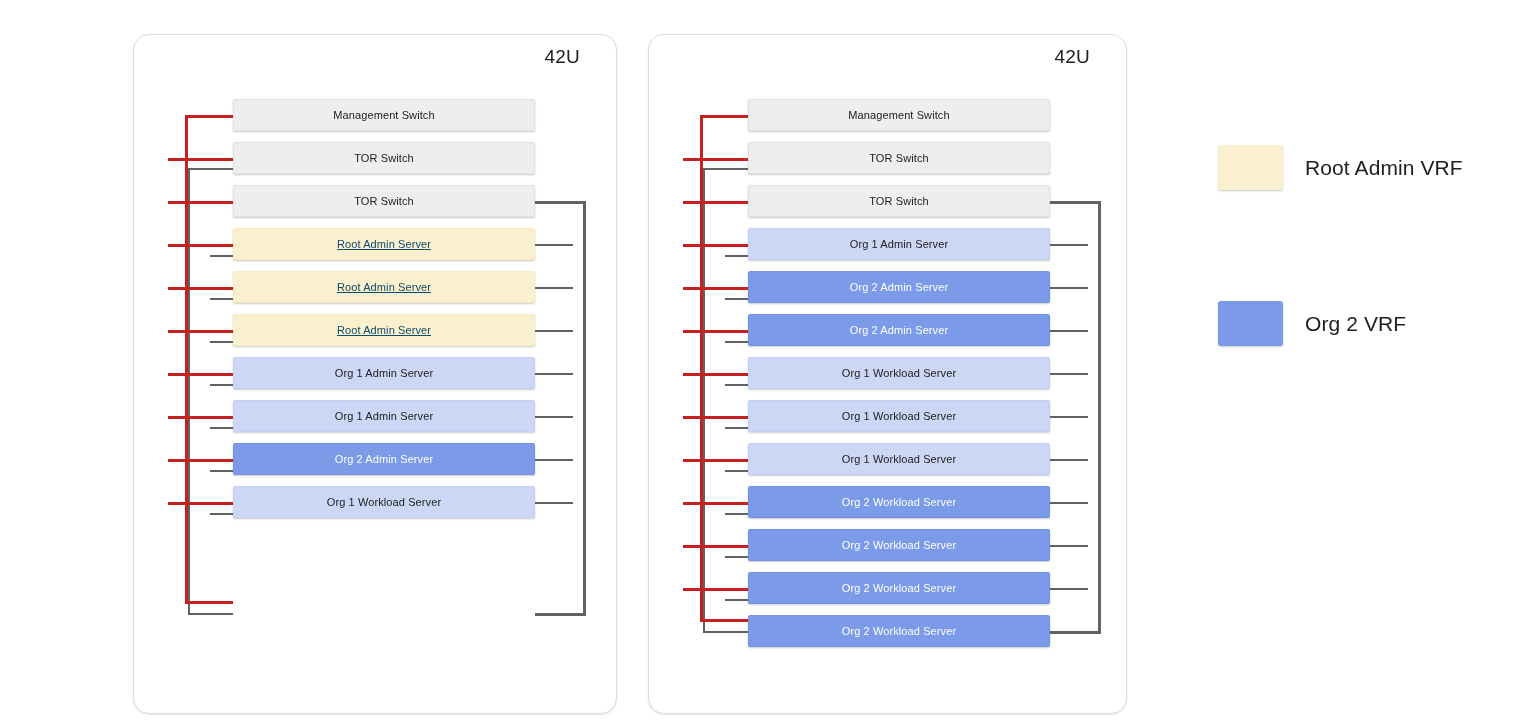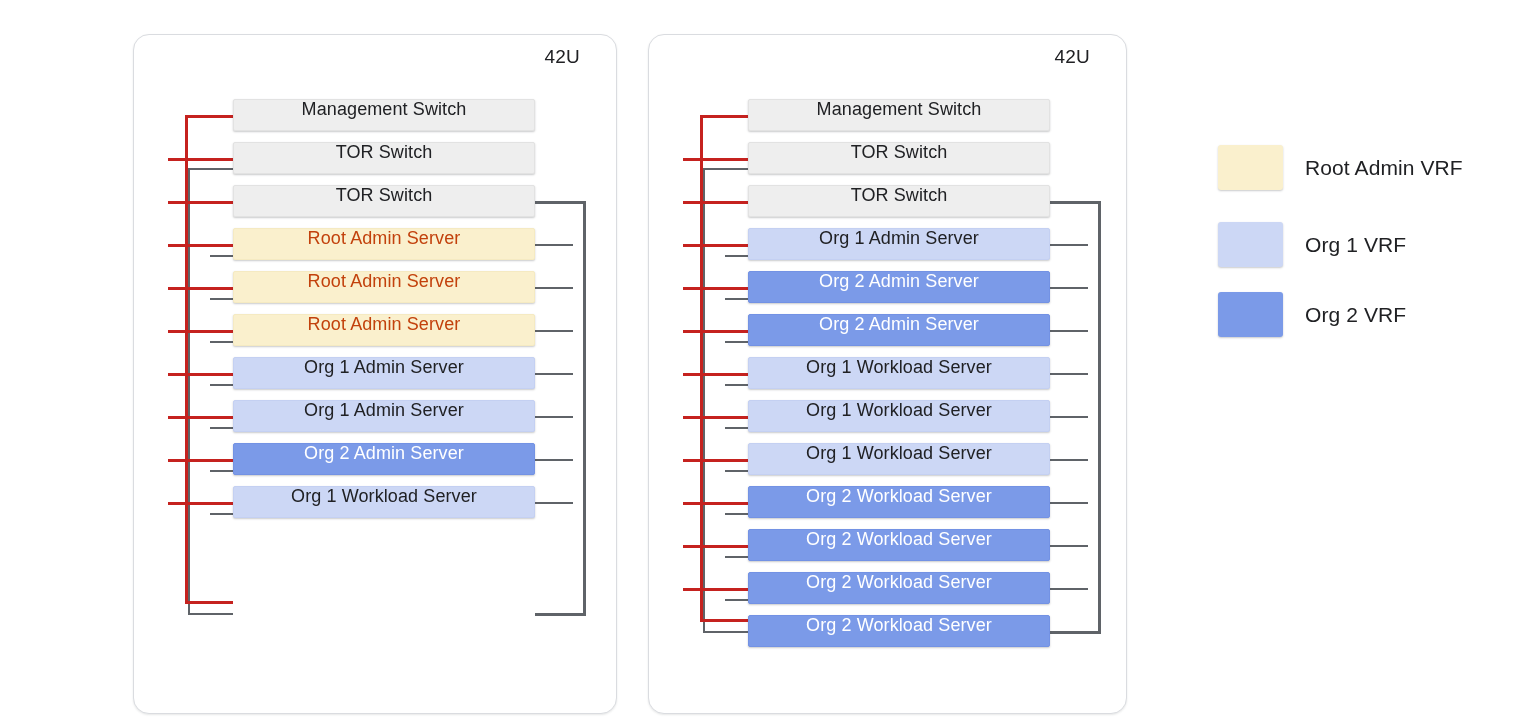--- a/index.html
+++ b/index.html
@@ -27,29 +27,30 @@
     letter-spacing:.2px;
     white-space:nowrap;
   }
 
   
   .unit{
     position:absolute;
     box-sizing:border-box;
     border-radius:2px;
     display:flex;
+    align-items:center;
     justify-content:center;
-    font-size:18px;
+    font-size:11px;
     line-height:1.1;
     letter-spacing:.1px;
     white-space:nowrap;
     box-shadow:0 1px 2px rgba(60,64,67,.28);
   }
   .u-switch{background:#eeeeee;border:1px solid #e2e2e2;color:#202124;}
-  .u-root  {background:#faf0cd;border:1px solid #f5eac2;color:#c2410c;}
+  .u-root  {background:#faf0cd;border:1px solid #f5eac2;color:#0c4a6e;text-decoration:underline;}
   .u-org1  {background:#ccd7f5;border:1px solid #c4d0f2;color:#202124;}
   .u-org2  {background:#7b9ae8;border:1px solid #7392e4;color:#ffffff;}
 
   
   .wire{position:absolute;}
   .wire-red{background:#c5221f;}
   .wire-gray{background:#5f6368;}
 
   
   .legend{position:absolute;}
@@ -212,22 +213,18 @@
     <div class="wire wire-red" style="left: 700px; top: 619px; width: 48px; height: 3px;"></div>
     <div class="wire wire-gray" style="left: 703px; top: 631px; width: 45px; height: 2px;"></div>
     <div class="unit u-org2" style="left: 748px; top: 615px; width: 302px; height: 32px;">
       <span>Org 2 Workload Server</span>
     </div>
     <div class="legend" style="left: 0px; top: 0px; width: 1528px; height: 728px; pointer-events: none;">
       <div class="legend-row" style="left: 1218px; top: 145px; width: 300px; height: 45px; pointer-events: auto; text-align: center;">
         <div class="legend-swatch" style="background: rgb(250, 240, 205);"></div>
         <div class="legend-text">Root Admin VRF</div>
       </div>
-      <div class="legend-row" style="left: 1218px; top: 222px; width: 300px; height: 45px; pointer-events: auto;">
-        <div class="legend-swatch" style="background: rgb(204, 215, 245);"></div>
-        <div class="legend-text">Org 1 VRF</div>
-      </div>
-      <div class="legend-row" style="left: 1218px; top: 292px; width: 300px; height: 45px; pointer-events: auto;">
+      <div class="legend-row" style="left: 1218px; top: 301px; width: 300px; height: 45px; pointer-events: auto;">
         <div class="legend-swatch" style="background: rgb(123, 154, 232);"></div>
         <div class="legend-text">Org 2 VRF</div>
       </div>
     </div>
   </div>
 
 </body></html>

